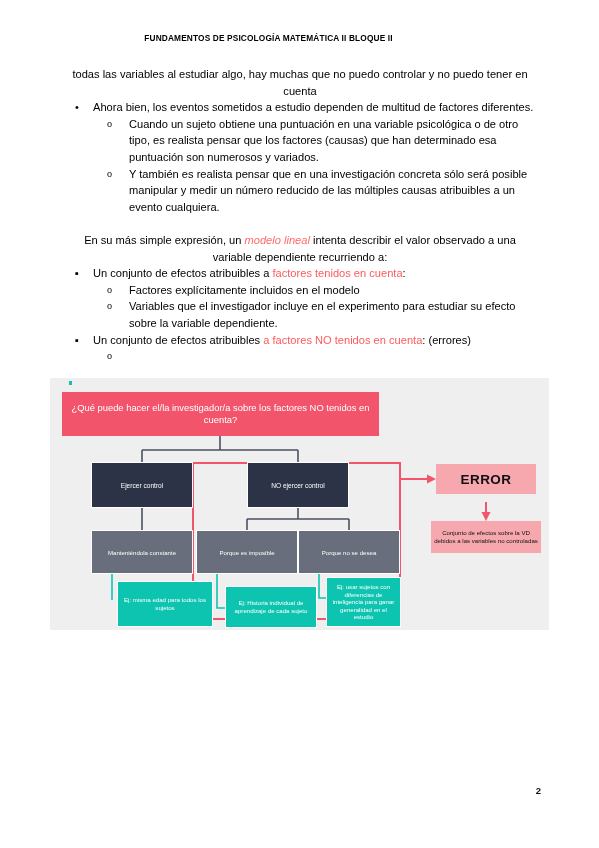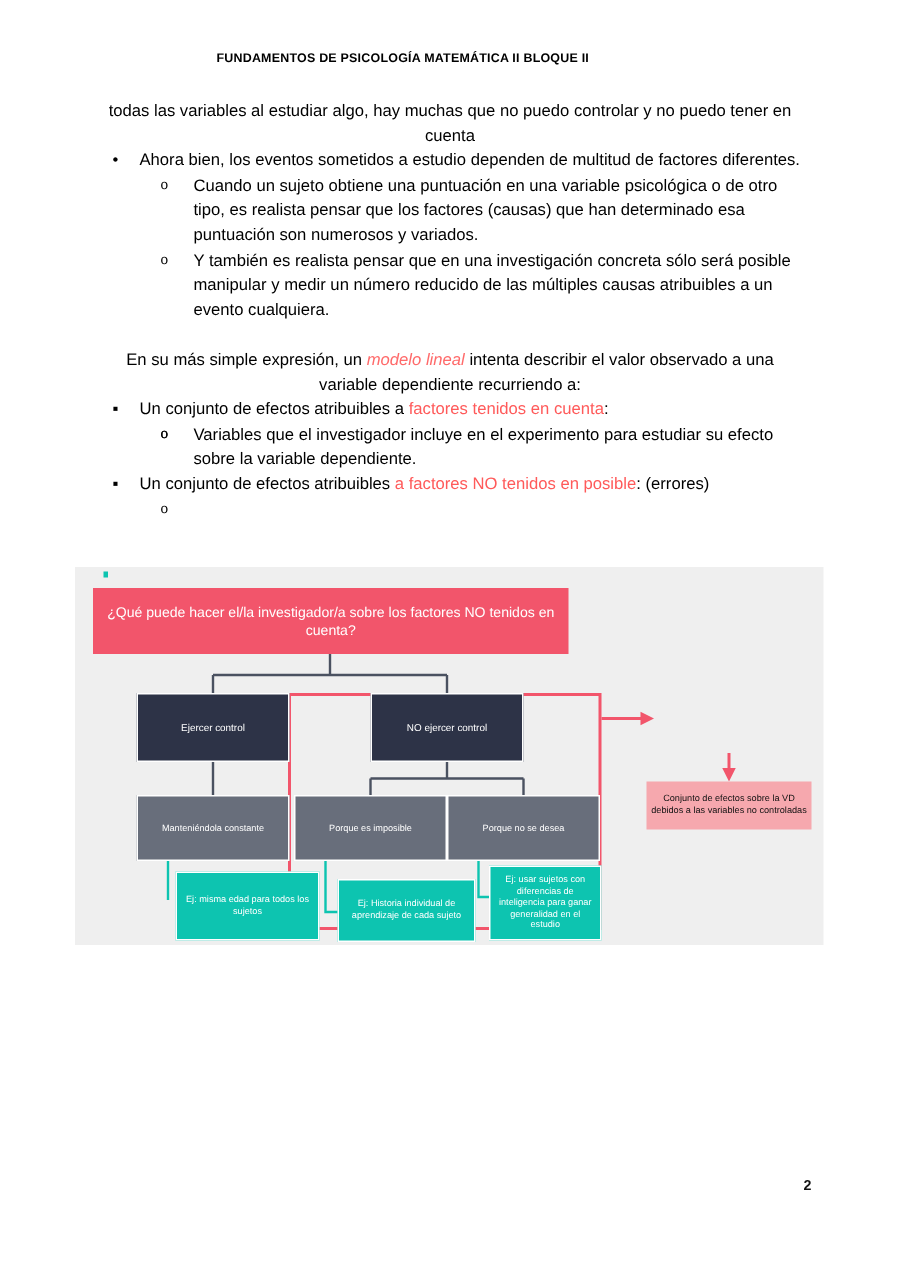--- a/index.html
+++ b/index.html
@@ -267,30 +267,31 @@
 
     <p class="para"><span>En su más simple expresión, un </span><span class="red-i">modelo lineal</span><span> intenta describir el valor observado a una variable dependiente recurriendo a:</span></p>
 
     <ul class="lvl1">
       <li>
         <span class="mark">▪</span>
         <span>Un conjunto de efectos atribuibles a </span><span class="red">factores tenidos en cuenta</span><span>:</span>
         <ul class="lvl2">
           <li>
             <span class="mark">o</span>
+            <span>Factores explícitamente incluidos en el modelo</span>
           </li>
           <li>
             <span class="mark">o</span>
             <span>Variables que el investigador incluye en el experimento para estudiar su efecto sobre la variable dependiente.</span>
           </li>
         </ul>
       </li>
       <li>
         <span class="mark">▪</span>
-        <span>Un conjunto de efectos atribuibles </span><span class="red">a factores NO tenidos en posible</span><span>: (errores)</span>
+        <span>Un conjunto de efectos atribuibles </span><span class="red">a factores NO tenidos en cuenta</span><span>: (errores)</span>
         <ul class="lvl2">
           <li>
             <span class="mark">o</span>
           </li>
         </ul>
       </li>
     </ul>
   </div>
 
   <div class="diagram">
@@ -333,19 +334,20 @@
     <div class="dark-box" style="left:197px; top:84px; width:102px; height:46px;">NO ejercer control</div>
 
     <div class="gray-box" style="left:41px; top:152px; width:102px; height:44px;">Manteniéndola constante</div>
     <div class="gray-box" style="left:146px; top:152px; width:102px; height:44px;">Porque es imposible</div>
     <div class="gray-box" style="left:248px; top:152px; width:102px; height:44px;">Porque no se desea</div>
 
     <div class="teal-box" style="left:67px; top:203px; width:96px; height:46px;">Ej: misma edad para todos los sujetos</div>
     <div class="teal-box" style="left:175px; top:208px; width:92px; height:42px;">Ej: Historia individual de aprendizaje de cada sujeto</div>
     <div class="teal-box" style="left:276px; top:199px; width:75px; height:50px;">Ej: usar sujetos con diferencias de inteligencia para ganar generalidad en el estudio</div>
 
+    <div class="error-box" style="left:386px; top:86px; width:100px; height:30px;">ERROR</div>
     <div class="error-desc" style="left:381px; top:143px; width:110px; height:32px;">Conjunto de efectos sobre la VD debidos a las variables no controladas</div>
 
   </div>
 
   <div class="page-num">2</div>
 
 </div>
 
 </body></html>

